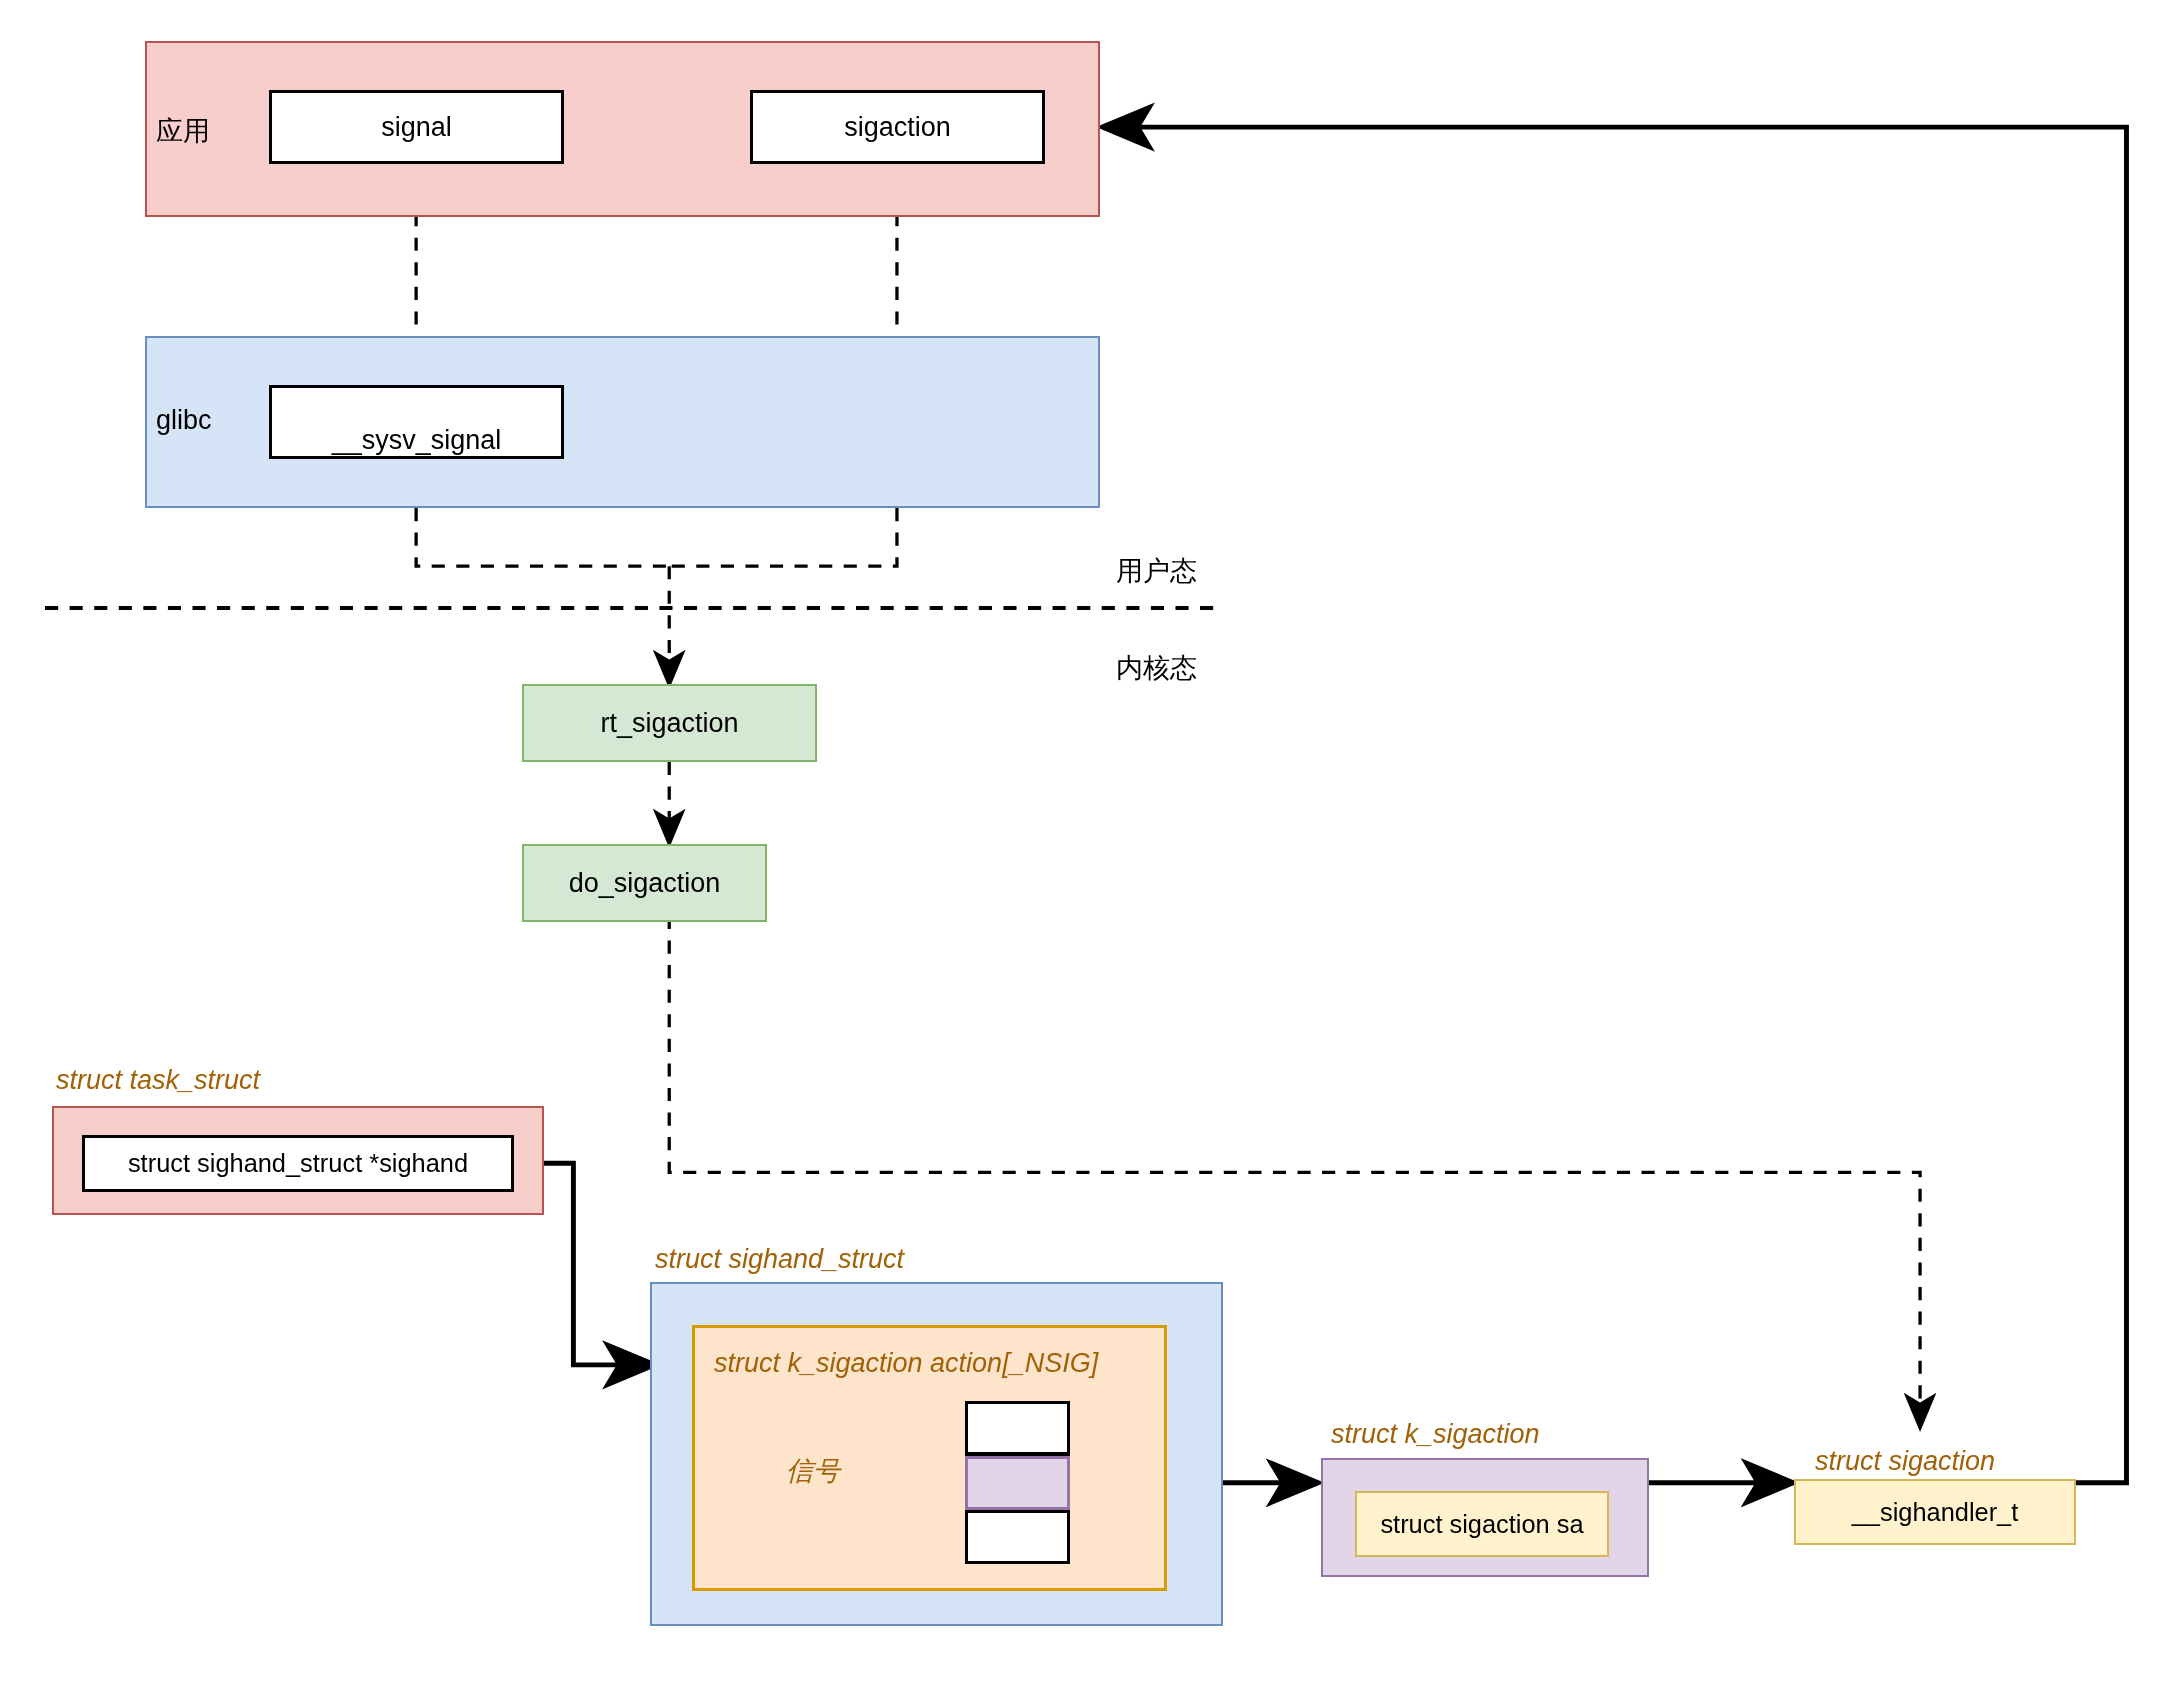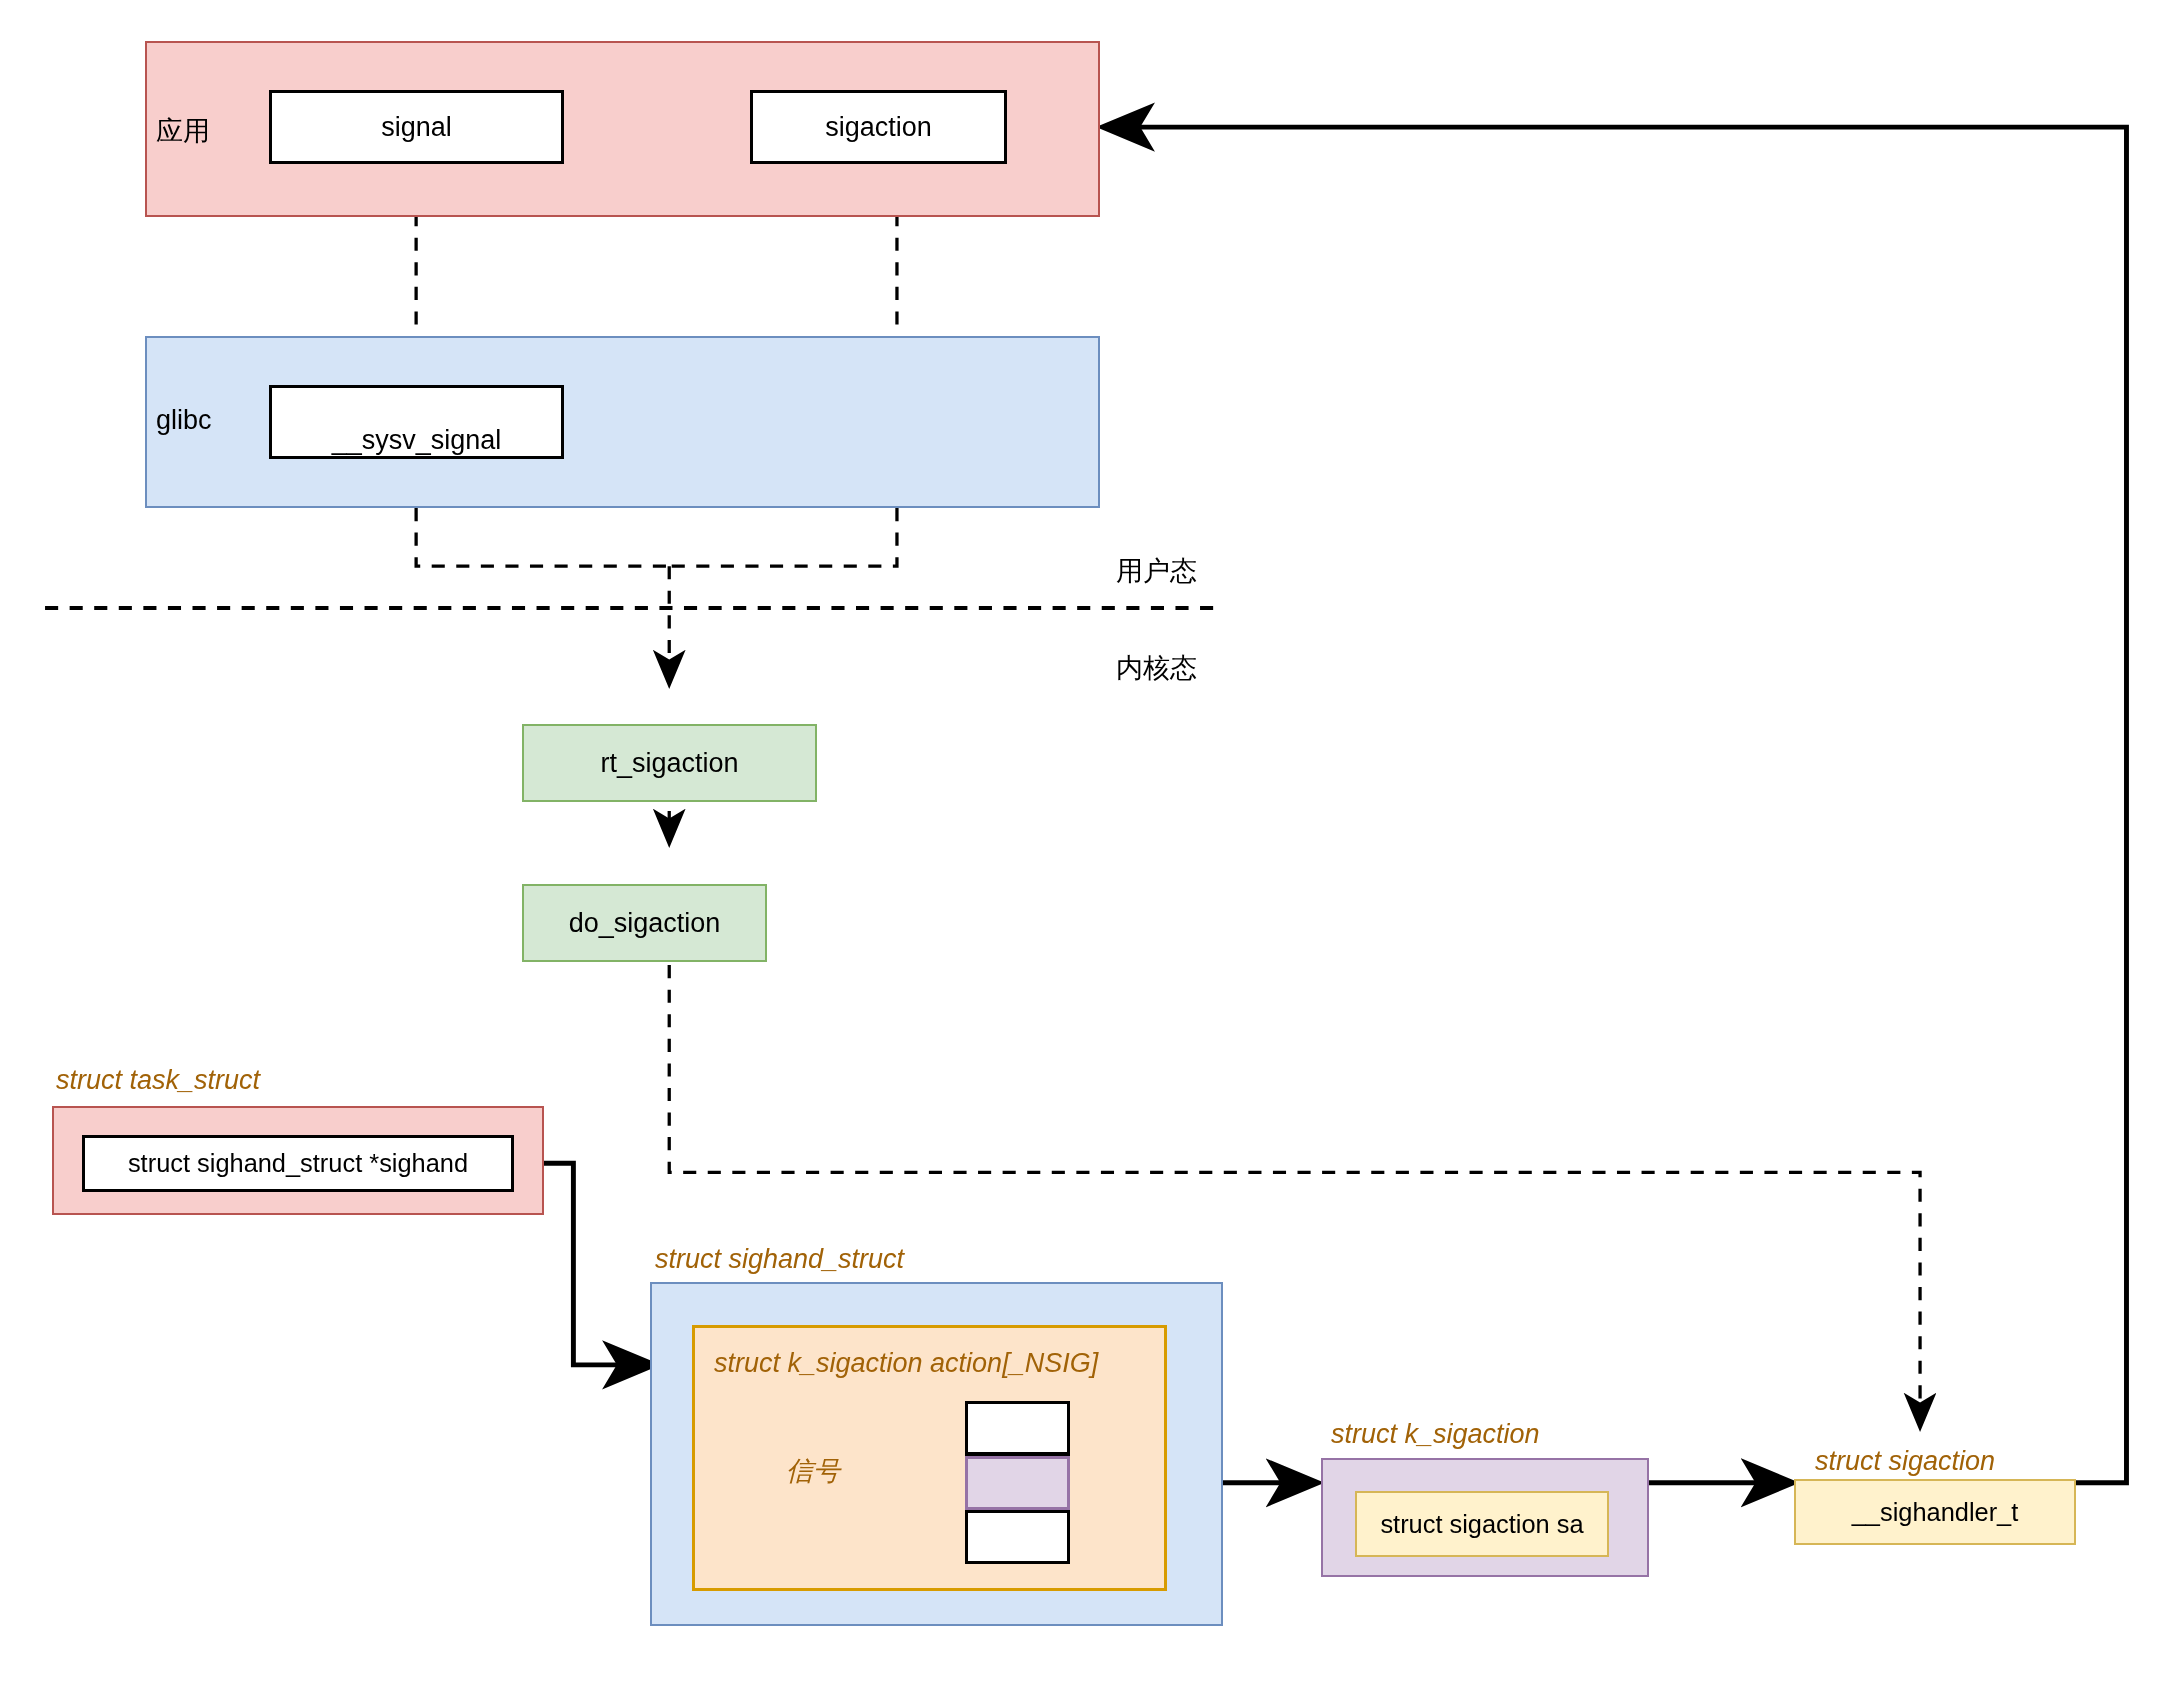--- a/index.html
+++ b/index.html
@@ -16,21 +16,21 @@
   .c-action{background:#fde4ca;border:3.3px solid #d79b00;}
   .c-ksig{background:#e1d5e7;border:2.5px solid #9673a6;}
 
   
   .b-white{background:#ffffff;border:3.3px solid #000000;
            display:flex;align-items:center;justify-content:center;
            font-size:27px;color:#000;}
   
   .b-green{background:#d5e8d4;border:2.5px solid #82b366;
            display:flex;align-items:center;justify-content:center;
-           font-size:27px;color:#000;margin-top:40px;}
+           font-size:27px;color:#000;}
   
   .b-yellow{background:#fff2cc;border:2.5px solid #d6b656;
             display:flex;align-items:center;justify-content:center;
             font-size:27px;color:#000;}
   
   .cell{background:#ffffff;border:3.3px solid #000000;box-sizing:border-box;}
   .cell-sel{background:#e1d5e7;border:3.3px solid #9673a6;box-sizing:border-box;}
 
   .cap{font-size:27px;color:#a16207;font-style:italic;}
   .side-lbl{font-size:27px;color:#000;}
@@ -78,21 +78,21 @@
     <path d="M2501,1810 L2596,1810 L2596,155 L1350,155" stroke="#000" stroke-width="6" fill="none" marker-end="url(#ahL)"></path>
   </svg>
 
   <div class="layer-box c-app" style="left:145px;top:41px;width:955px;height:176px;"></div>
   <div class="lbl side-lbl" style="left:156px;top:113px;">应用</div>
 
   <div class="layer-box b-white" style="left:269px;top:90px;width:295px;height:74px;">
     <span>signal</span>
   </div>
 
-  <div class="layer-box b-white" style="left:750px;top:90px;width:257px;height:74px;">
+  <div class="layer-box b-white" style="left:750px;top:90px;width:295px;height:74px;">
     <span>sigaction</span>
   </div>
 
   <div class="layer-box c-glibc" style="left:145px;top:336px;width:955px;height:172px;"></div>
   <div class="lbl side-lbl" style="left:156px;top:405px;">glibc</div>
 
   <div class="layer-box b-white" style="left:269px;top:385px;width:295px;height:74px;align-items:flex-end;">
     <span>__sysv_signal</span>
   </div>
 

